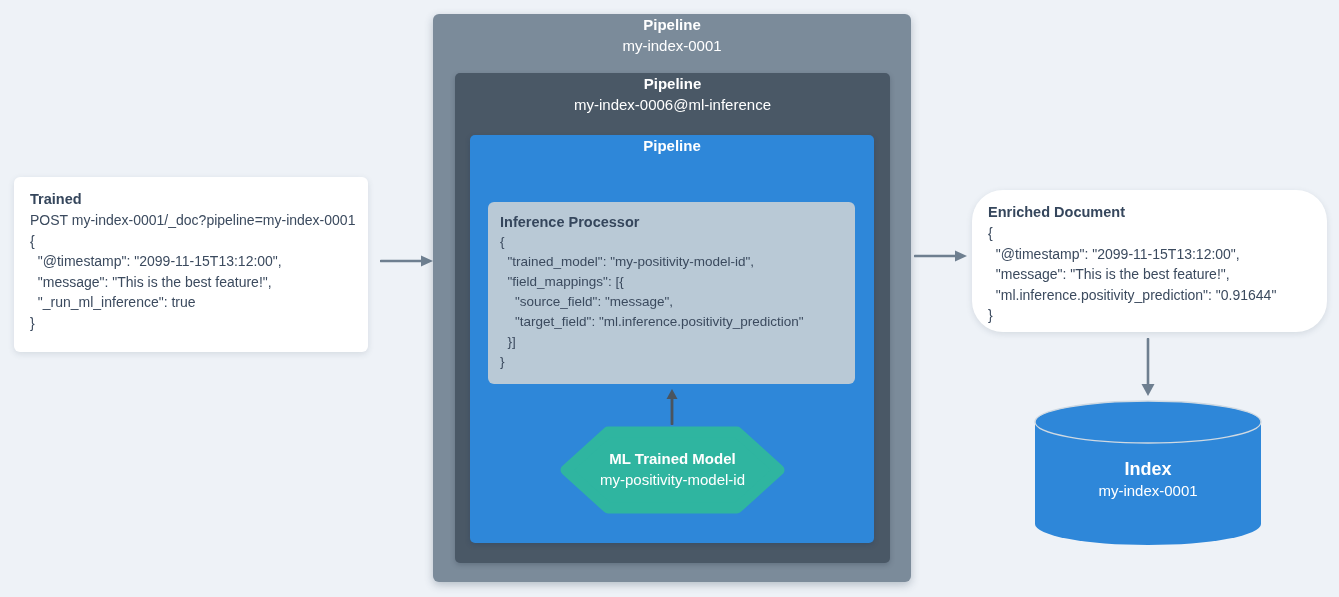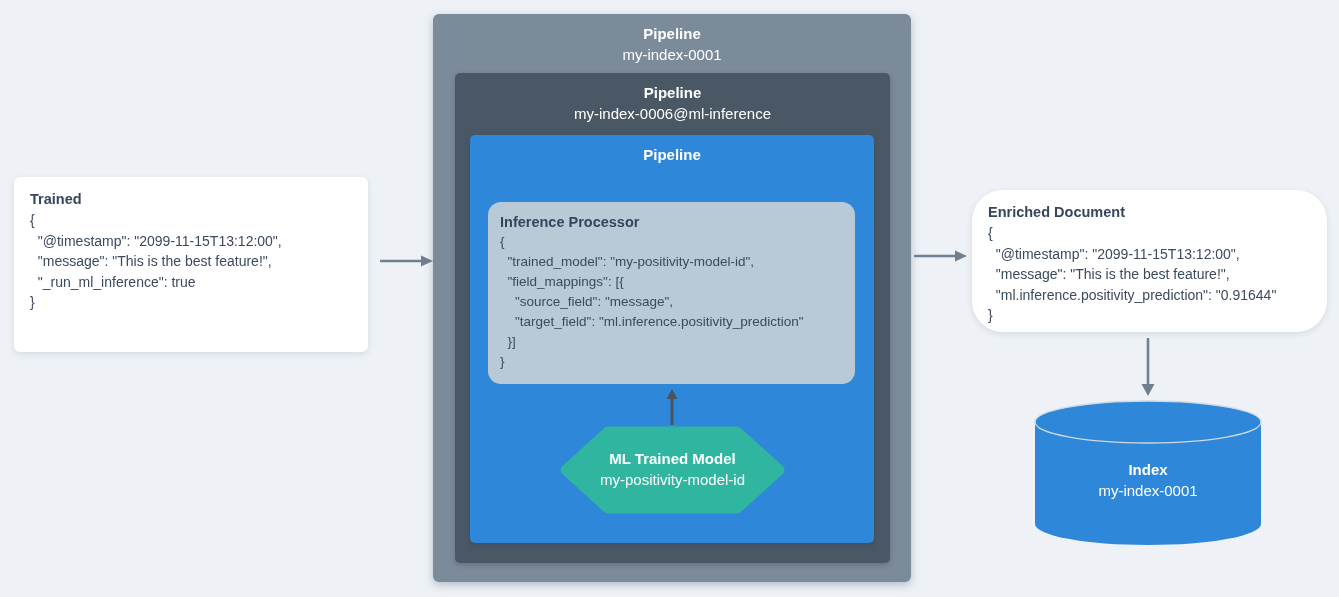--- a/index.html
+++ b/index.html
@@ -62,41 +62,40 @@
   }
   .inner-box {
     position: absolute;
     left: 15px; top: 62px;
     width: 404px; height: 408px;
     background: #2e87d9;
     border-radius: 5px;
     box-shadow: 0 2px 5px rgba(20, 50, 90, 0.25);
   }
   .box-header {
-    padding-top: 9px;
     text-align: center;
     color: #ffffff;
   }
   .box-title {
     font-weight: bold;
     font-size: 15px;
     line-height: 21px;
   }
   .box-sub {
     font-size: 15px;
     line-height: 21px;
   }
 
   
   .processor-card {
     position: absolute;
     left: 18px; top: 67px;
     width: 367px; height: 182px;
     background: #b9c9d6;
-    border-radius: 13px;
+    border-radius: 6px;
     padding: 10px 12px;
     box-sizing: border-box;
     overflow: hidden;
   }
   .processor-card .card-title { line-height: 20px; }
   .processor-card .code-line { font-size: 13.5px; line-height: 20px; }
 
   
   .hexagon-wrap {
     position: absolute;
@@ -127,30 +126,31 @@
     left: 1033px; top: 399px;
     width: 230px; height: 148px;
   }
   .cyl-label {
     position: absolute;
     left: 0; top: 60px;
     width: 100%;
     text-align: center;
     color: #ffffff;
   }
-  .cyl-title { font-weight: bold; font-size: 15px; line-height: 21px; }
+  .cyl-title { font-weight: bold; font-size: 18px; line-height: 21px; }
   .cyl-sub { font-size: 15px; line-height: 21px; }
 </style>
 </head>
 <body>
 
 <div class="canvas">
 
   <div class="card" id="document-card">
     <div class="card-title">Trained</div>
+    <div class="code-line">POST my-index-0001/_doc?pipeline=my-index-0001</div>
     <div class="code-line">{</div>
     <div class="code-line">  "@timestamp": "2099-11-15T13:12:00",</div>
     <div class="code-line">  "message": "This is the best feature!",</div>
     <div class="code-line">  "_run_ml_inference": true</div>
     <div class="code-line">}</div>
   </div>
 
   <svg class="arrow" id="arrow-doc-to-pipeline" width="54" height="14" viewBox="0 0 54 14">
     <line x1="1" y1="7" x2="42" y2="7" stroke="#6e7f90" stroke-width="2.6" stroke-linecap="round"></line>
     <polygon points="41,1.5 53,7 41,12.5" fill="#6e7f90"></polygon>

